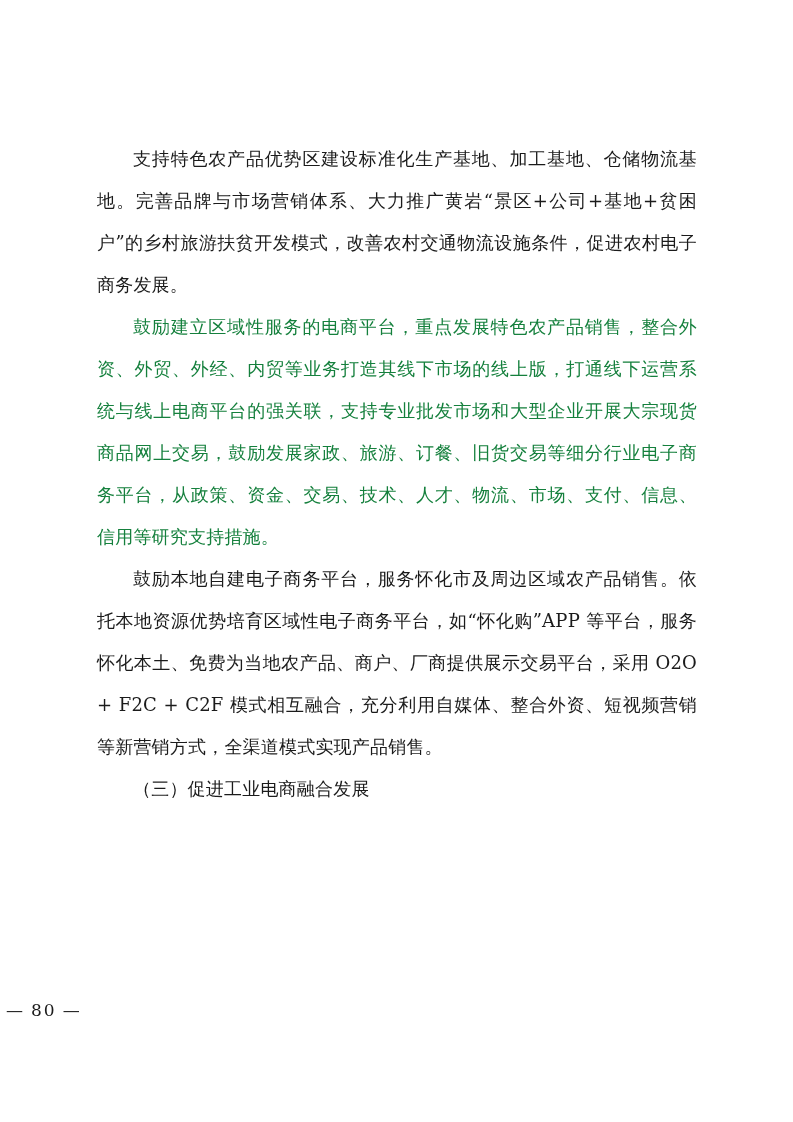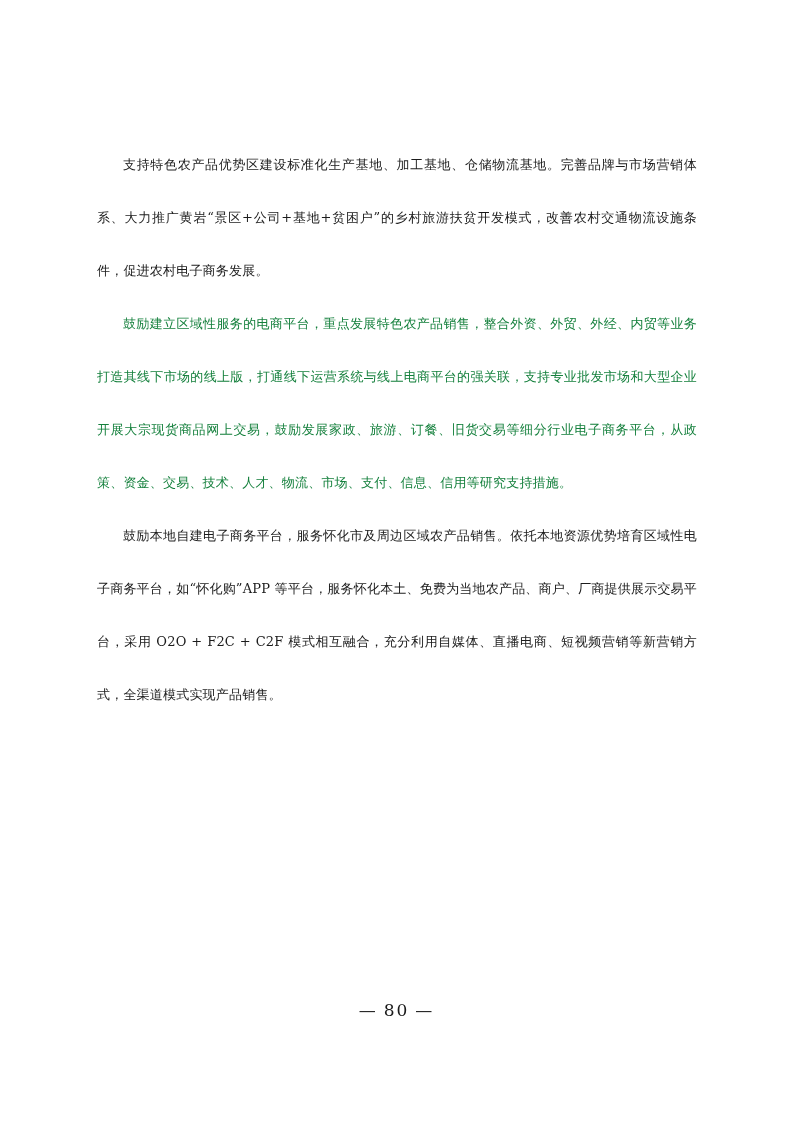--- a/index.html
+++ b/index.html
@@ -18,58 +18,59 @@
   }
   .content {
     position: absolute;
     left: 97px;
     top: 138px;
     width: 600px;
   }
   p {
     margin: 0;
     font-family: "DejaVu Serif", "Liberation Serif", serif;
-    font-size: 13px;
-    line-height: 53px;
+    font-size: 18px;
+    line-height: 42px;
     color: #1b1b1b;
     text-align: justify;
     text-justify: inter-ideograph;
     letter-spacing: 0.2px;
   }
   p.indent {
     text-indent: 2em;
   }
   p.gray {
     color: #15803d;
   }
   p.bold-head {
     font-weight: normal;
   }
   .footer {
     position: absolute;
     left: 0;
     top: 1000px;
     width: 793px;
-    text-align: center;
+    text-align: left;
     font-family: "DejaVu Serif", "Liberation Serif", serif;
     font-size: 17px;
     color: #1b1b1b;
     letter-spacing: 2px;
   }
   .footer .dash {
     display: inline-block;
     padding: 0 6px;
   }
 </style>
 </head>
 <body>
 
 <div class="page">
   <div class="content">
     <p class="indent">支持特色农产品优势区建设标准化生产基地、加工基地、仓储物流基地。完善品牌与市场营销体系、大力推广黄岩“景区+公司+基地+贫困户”的乡村旅游扶贫开发模式，改善农村交通物流设施条件，促进农村电子商务发展。</p>
     <p class="indent gray">鼓励建立区域性服务的电商平台，重点发展特色农产品销售，整合外资、外贸、外经、内贸等业务打造其线下市场的线上版，打通线下运营系统与线上电商平台的强关联，支持专业批发市场和大型企业开展大宗现货商品网上交易，鼓励发展家政、旅游、订餐、旧货交易等细分行业电子商务平台，从政策、资金、交易、技术、人才、物流、市场、支付、信息、信用等研究支持措施。</p>
-    <p class="indent">鼓励本地自建电子商务平台，服务怀化市及周边区域农产品销售。依托本地资源优势培育区域性电子商务平台，如“怀化购”APP 等平台，服务怀化本土、免费为当地农产品、商户、厂商提供展示交易平台，采用 O2O + F2C + C2F 模式相互融合，充分利用自媒体、直播电商、短视频营销等新营销方式，全渠道模式实现产品销售。</p>
+    <p class="indent">鼓励本地自建电子商务平台，服务怀化市及周边区域农产品销售。依托本地资源优势培育区域性电子商务平台，如“怀化购”APP 等平台，服务怀化本土、免费为当地农产品、商户、厂商提供展示交易平台，采用 O2O + F2C + C2F 模式相互融合，充分利用自媒体、整合外资、短视频营销等新营销方式，全渠道模式实现产品销售。</p>
+    <p class="indent bold-head">（三）促进工业电商融合发展</p>
   </div>
 
   <div class="footer">
     <span class="dash">—</span><span>80</span><span class="dash">—</span>
   </div>
 </div>
 
 </body></html>

